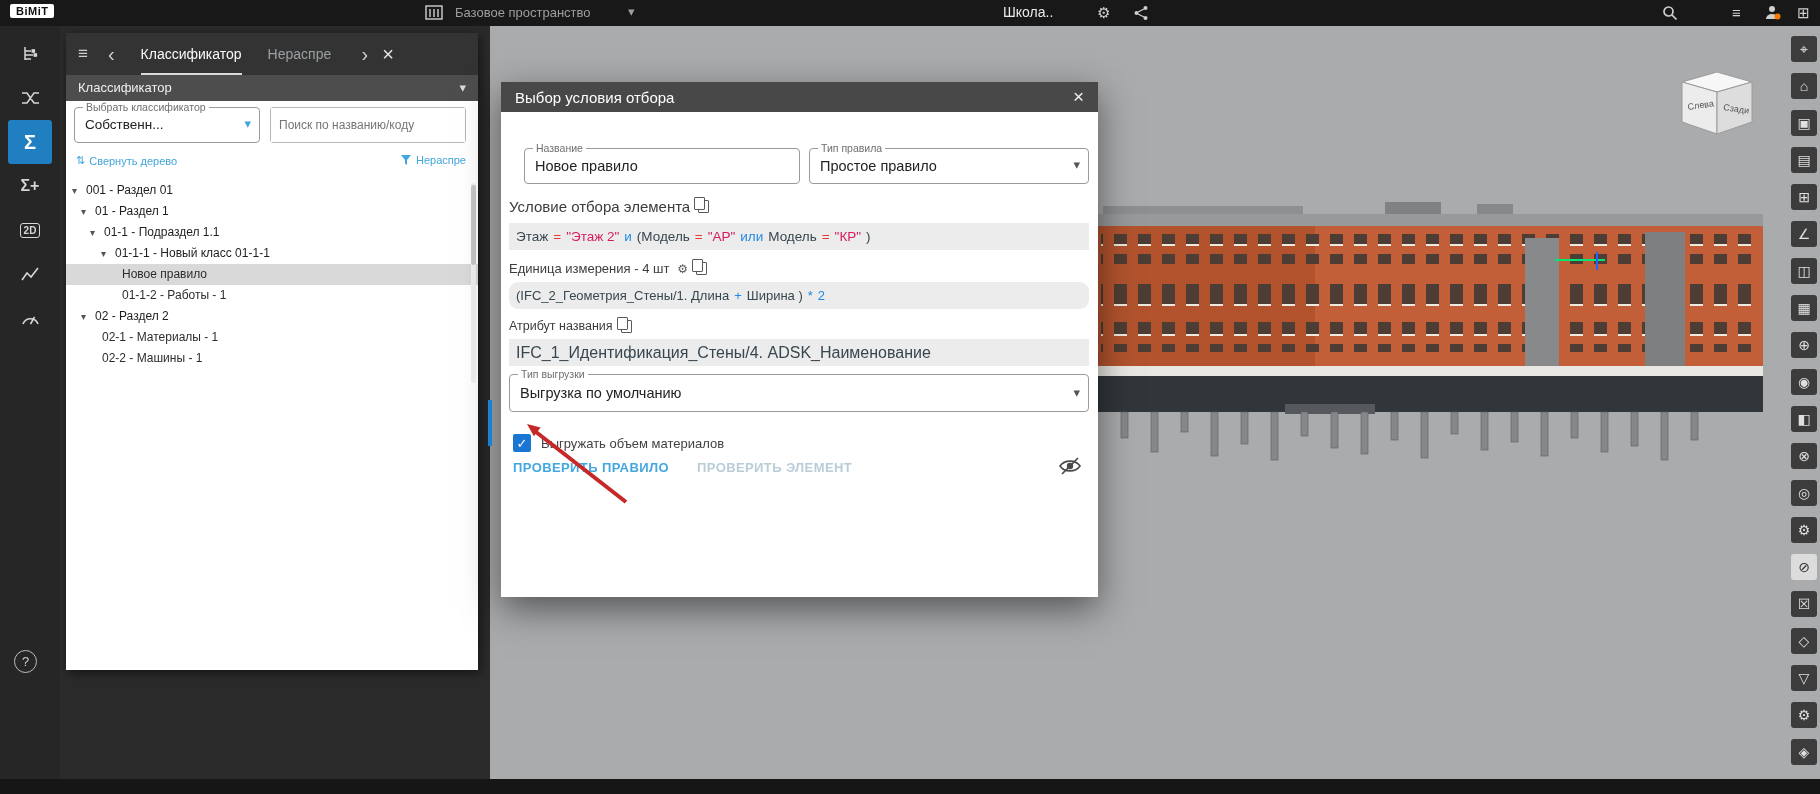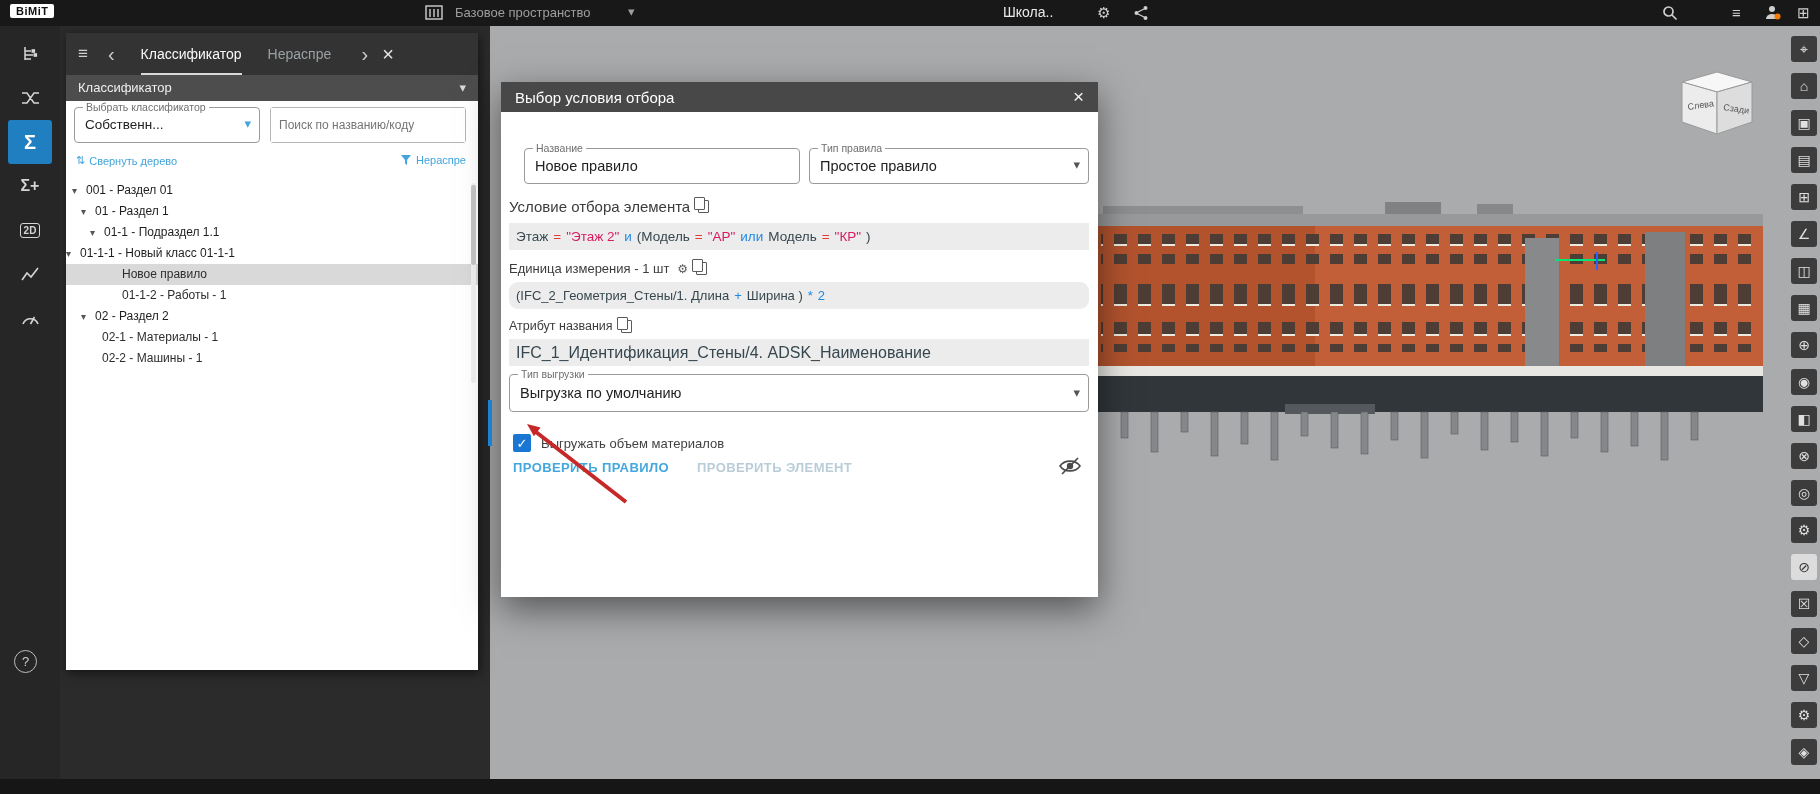--- a/index.html
+++ b/index.html
@@ -214,21 +214,21 @@
               <path d="M1 1 h10 L7 6 v5 L5 9.5 V6 Z" fill="#42a5dc"></path>
             </svg>
           <span>Нераспре</span>
         </span>
       </div>
 
       <div class="tree">
         <div class="trow bold" style="padding-left:6px;"><span class="caret">▾</span><span>001 - Раздел 01</span></div>
         <div class="trow bold" style="padding-left:15px;"><span class="caret">▾</span><span>01 - Раздел 1</span></div>
         <div class="trow bold" style="padding-left:24px;"><span class="caret">▾</span><span>01-1 - Подраздел 1.1</span></div>
-        <div class="trow bold" style=""><span class="caret">▾</span><span>01-1-1 - Новый класс 01-1-1</span></div>
+        <div class="trow bold" style="padding-left:35px;"><span class="caret">▾</span><span>01-1-1 - Новый класс 01-1-1</span></div>
         <div class="trow selected" style="padding-left:56px;"><span>Новое правило</span></div>
         <div class="trow" style="padding-left:56px;"><span>01-1-2 - Работы - 1</span></div>
         <div class="trow bold" style="padding-left:15px;"><span class="caret">▾</span><span>02 - Раздел 2</span></div>
         <div class="trow" style="padding-left:36px;"><span>02-1 - Материалы - 1</span></div>
         <div class="trow" style="padding-left:36px;"><span>02-2 - Машины - 1</span></div>
       </div>
 
       <div class="pscroll">
           <div class="thumb"></div>
         </div>
@@ -385,21 +385,21 @@
         <span class="tk t-op">=</span>
         <span class="tk t-value">"АР"</span>
         <span class="tk t-logic">или</span>
         <span class="tk t-field">Модель</span>
         <span class="tk t-op">=</span>
         <span class="tk t-value">"КР"</span>
         <span class="tk t-plain">)</span>
       </div>
 
       <div class="label-row" style="left:8px;top:149px;font-size:13px;">
-        <span>Единица измерения - 1 шт</span>
+        <span>Единица измерения - 4 шт</span>
         <span class="gear-sm">⚙</span>
         <span class="copy-ic"></span>
       </div>
       <div class="expr-bar" style="top:170px;font-size:13px;border-radius:9px;">
         <span class="tk t-field">(IFC_2_Геометрия_Стены/1. Длина</span>
         <span class="tk t-logic">+</span>
         <span class="tk t-field">Ширина )</span>
         <span class="tk t-logic">*</span>
         <span class="tk t-num">2</span>
       </div>

